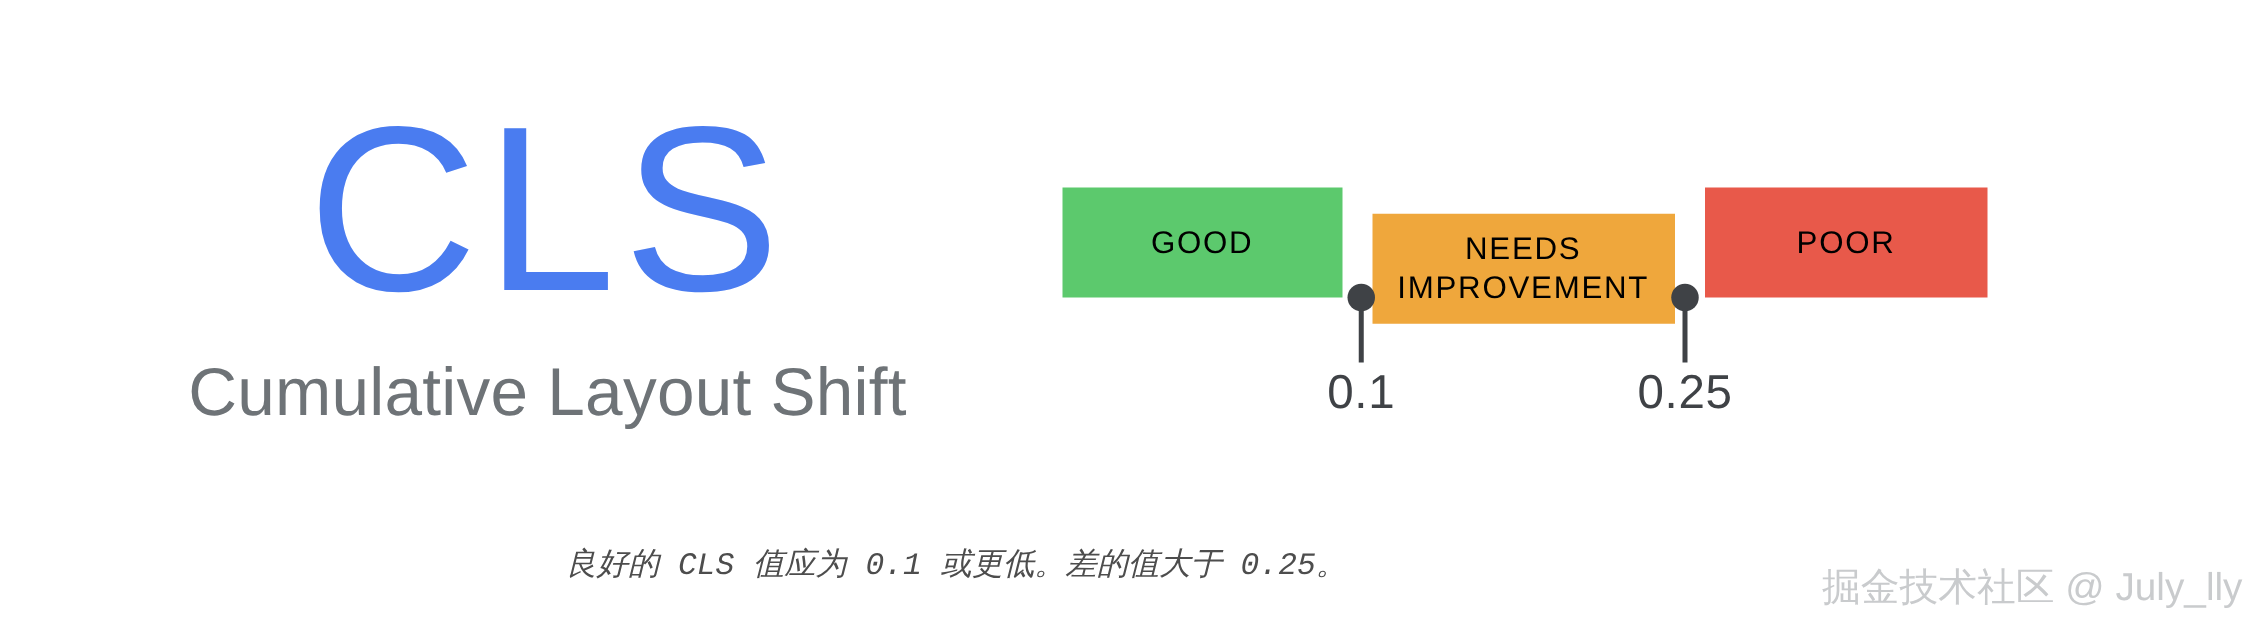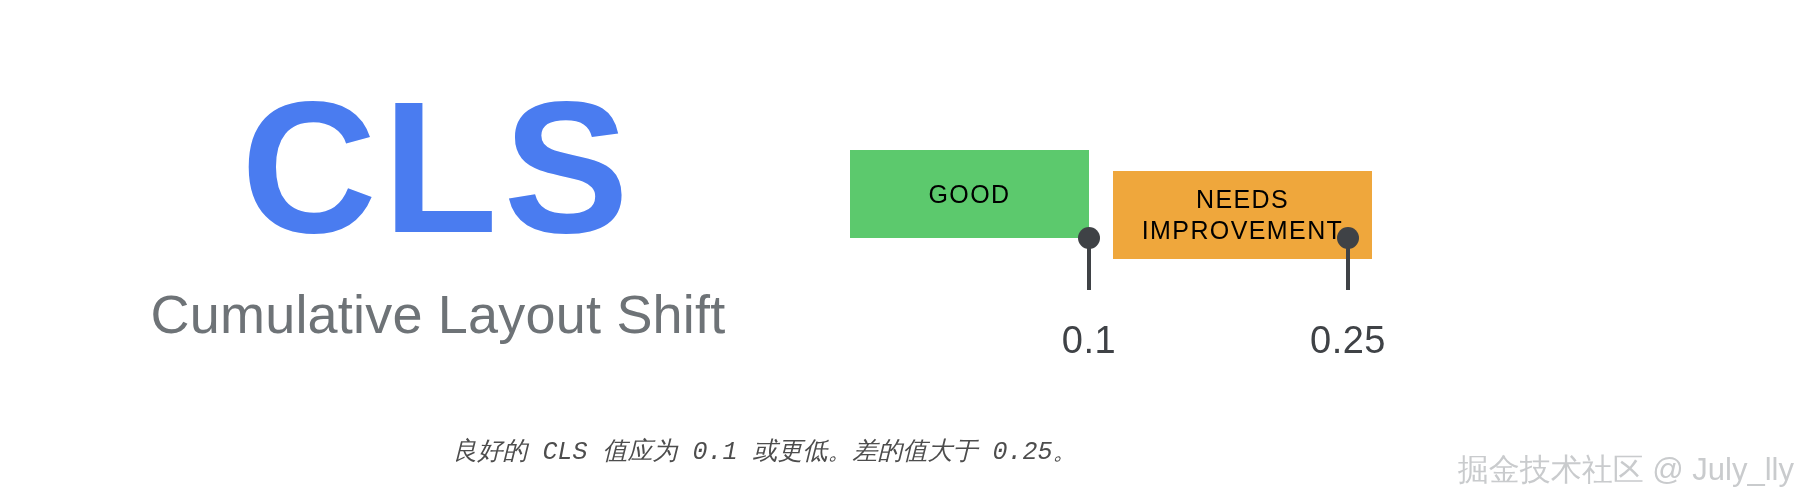--- a/index.html
+++ b/index.html
@@ -27,21 +27,21 @@
     left: 118px;
     top: 72px;
     width: 640px;
     text-align: center;
   }
 
   #acronym {
     font-family: "Liberation Sans", sans-serif;
     font-size: 188px;
     line-height: 190px;
-    font-weight: 700;
+    font-weight: 400;
     letter-spacing: 6px;
     color: #4A7CF0;
     white-space: nowrap;
   }
 
   #metric-name {
     margin-top: 24px;
     font-family: "Liberation Sans", sans-serif;
     font-size: 54px;
     line-height: 56px;
@@ -124,21 +124,20 @@
     top: 62px;
     width: 180px;
     text-align: center;
     font-family: "Liberation Sans", sans-serif;
     font-size: 38px;
     line-height: 44px;
     font-weight: 400;
     letter-spacing: 0.5px;
     color: #3F4246;
     white-space: nowrap;
-    margin-top: 26px;
   }
 
   #marker-good-ni { left: 239px; }
   #marker-ni-poor { left: 498px; }
 
   
   #caption {
     position: absolute;
     left: 0;
     top: 436px;
@@ -179,20 +178,23 @@
   <div id="scale-wrap">
 
     <div id="scale-bar">
       <div class="seg seg-good" style="background:#5CC96D">
         <span>GOOD</span>
       </div>
       <div class="seg seg-ni" style="background:#EFA73C">
         <span>NEEDS
 IMPROVEMENT</span>
       </div>
+      <div class="seg seg-poor" style="background:#E8594A">
+        <span>POOR</span>
+      </div>
     </div>
 
     <div class="marker" id="marker-good-ni">
       <div class="marker-stem"></div>
       <div class="marker-dot"></div>
       <div class="marker-label">0.1</div>
     </div>
 
     <div class="marker" id="marker-ni-poor">
       <div class="marker-stem"></div>

